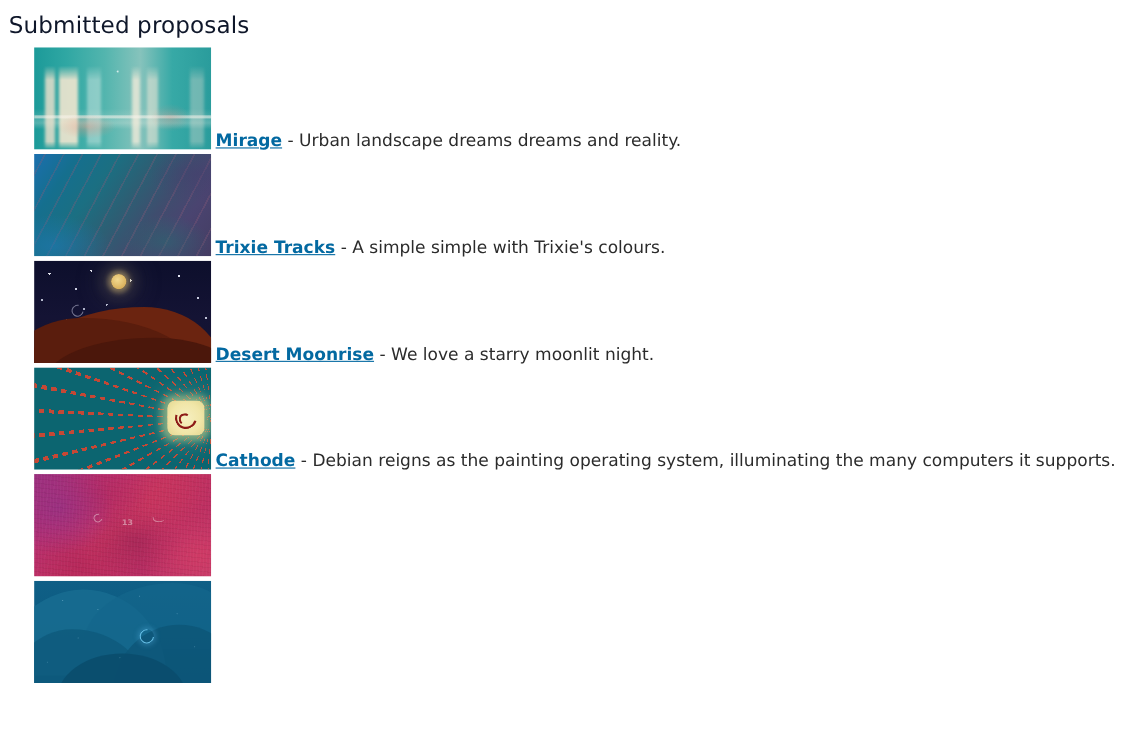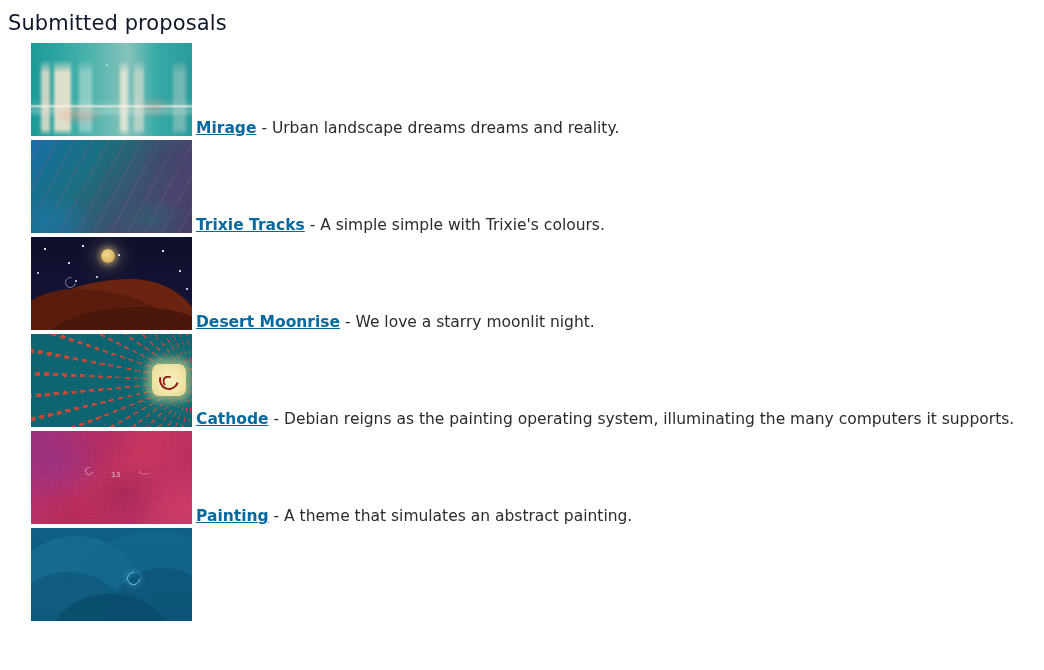--- a/index.html
+++ b/index.html
@@ -367,23 +367,20 @@
   <li class="proposal-row">
     <a class="thumb-link" href="#">
       <span class="thumb art-painting">
         <span class="mark">
           <span class="p-swirl"></span>
           <span class="p-num">13</span>
           <span class="p-tail"></span>
         </span>
       </span>
     </a>
-    <div class="caption">
-      <a class="theme-link" href="#">Painting</a><span class="caption-sep"> - </span><span class="caption-desc">A theme that simulates an abstract painting.</span>
-    </div>
   </li>
 
   <li class="proposal-row">
     <a class="thumb-link" href="#">
       <span class="thumb art-cerat">
         <span class="frill f1"></span>
         <span class="frill f2"></span>
         <span class="frill f3"></span>
         <span class="frill f4"></span>
         <span class="frill f5"></span>

